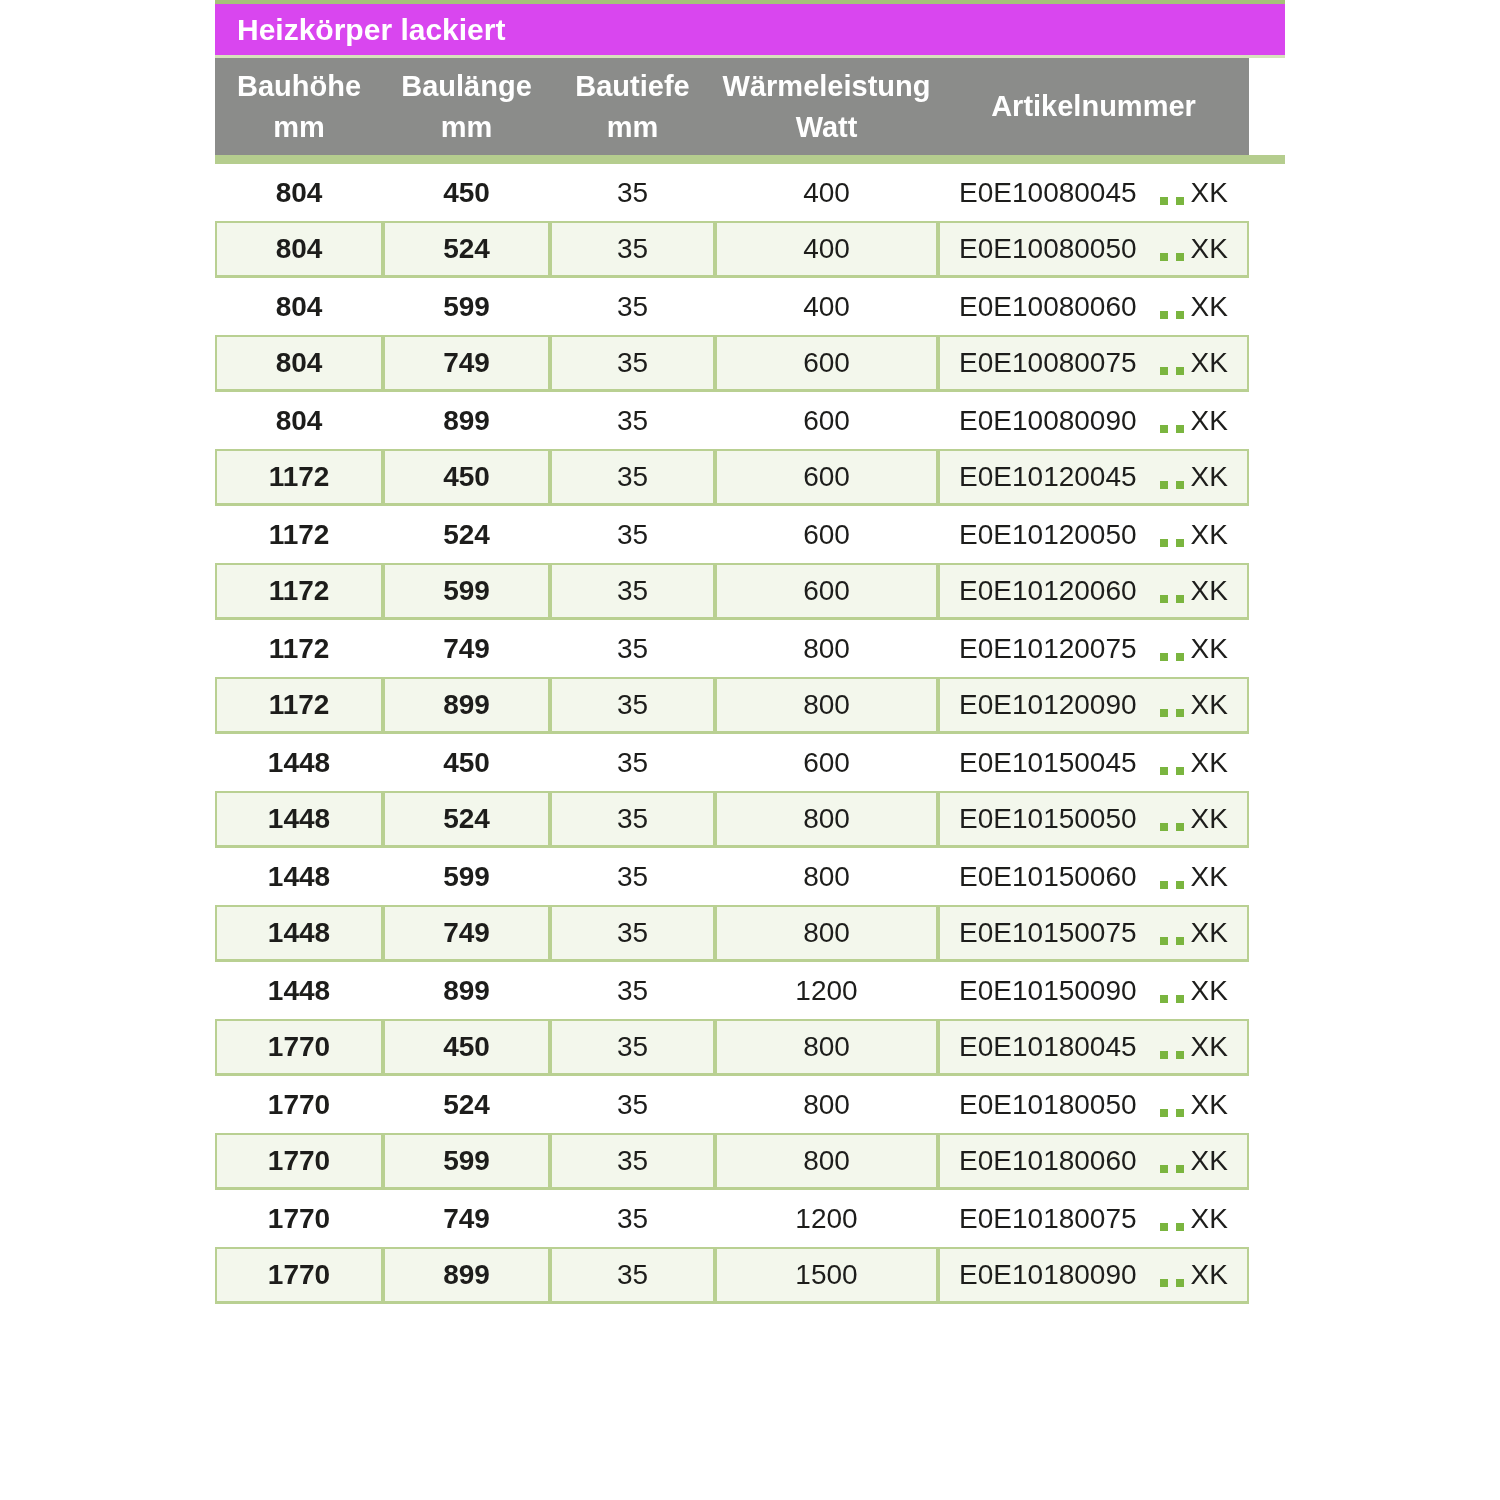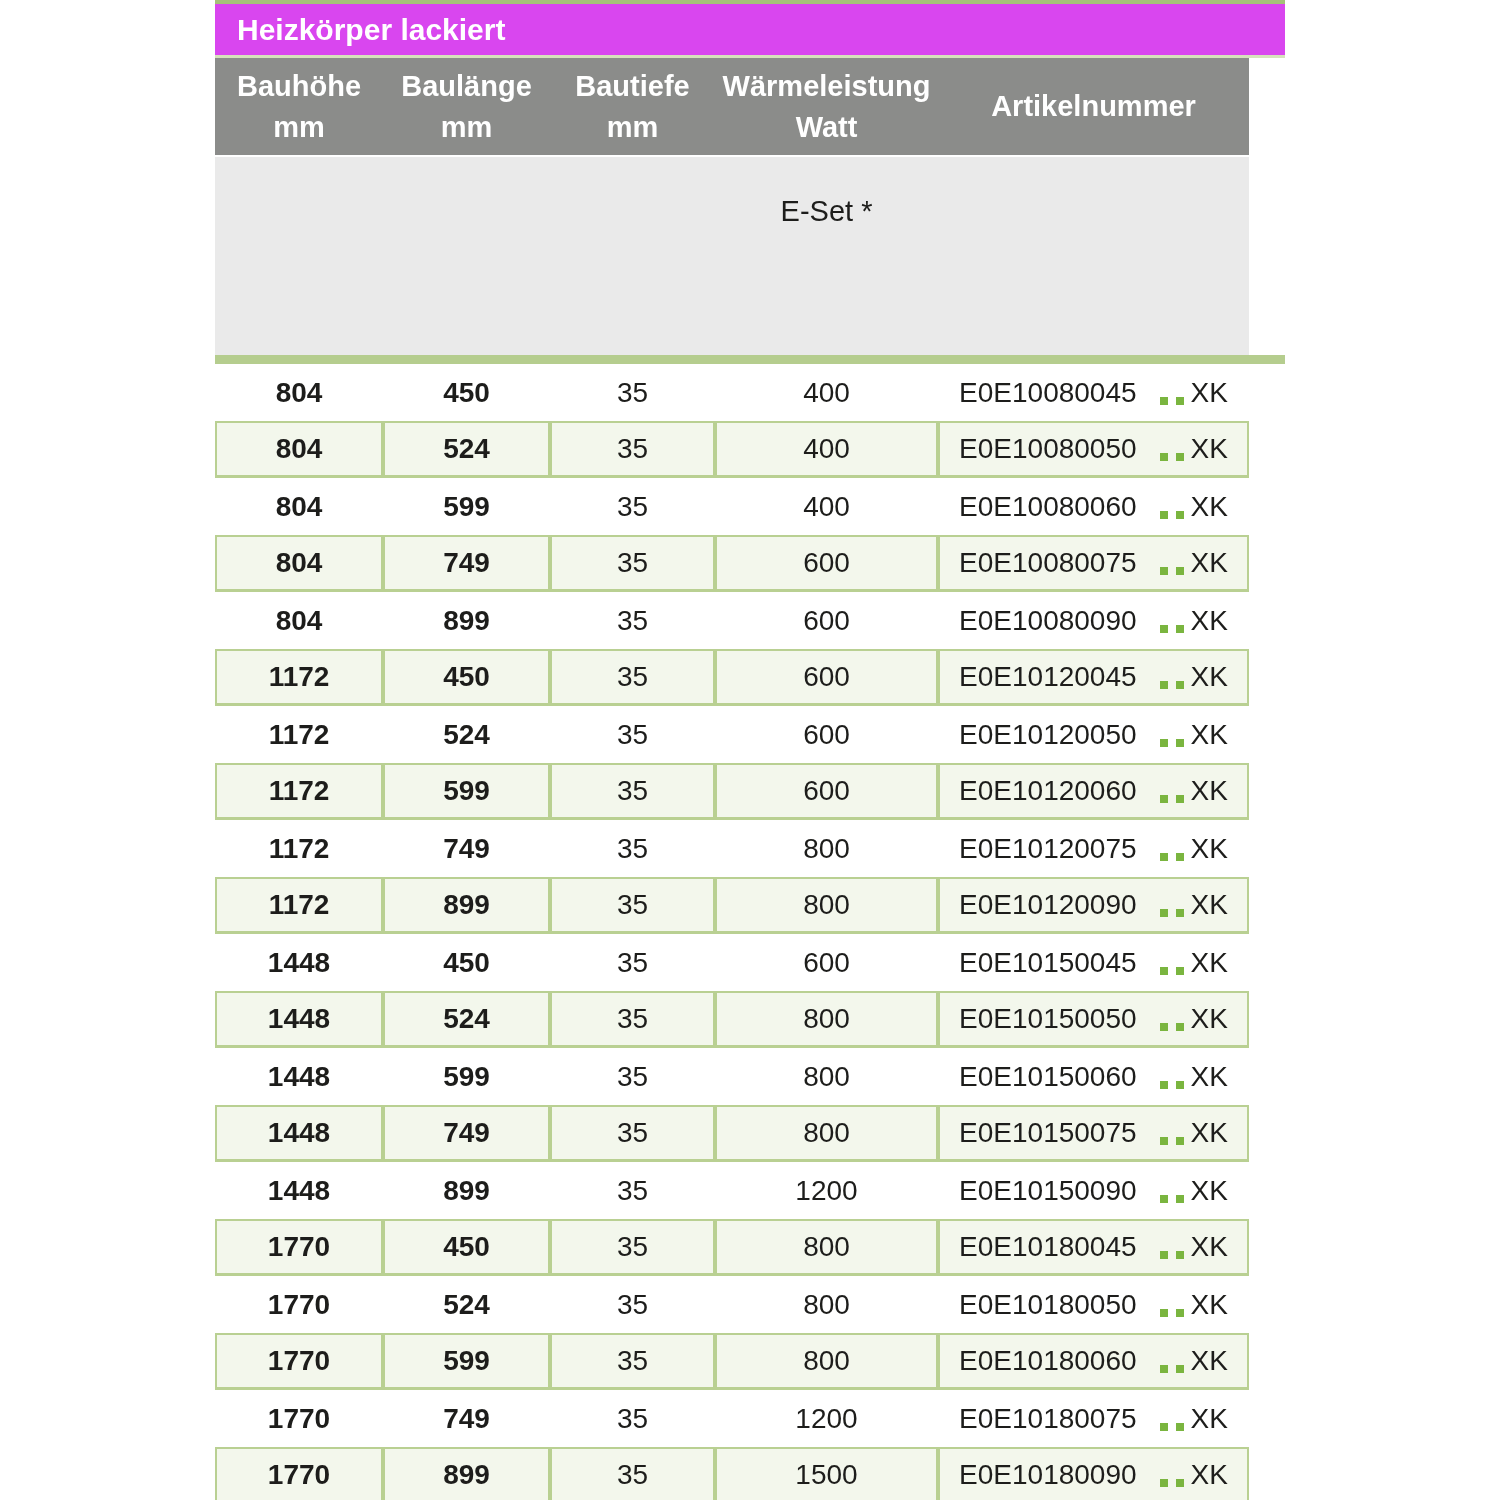--- a/index.html
+++ b/index.html
@@ -112,29 +112,20 @@
     </div>
     <div class="hbox">
       <span>Wärmeleistung</span>
       <span>Watt</span>
     </div>
     <div class="hbox">
       <span>Artikelnummer</span>
     </div>
   </div>
 
-  <div class="grid5 subheader-row">
-    <div class="sbox"></div>
-    <div class="sbox"></div>
-    <div class="sbox"></div>
-    <div class="sbox eset">
-      <span>E-Set *</span>
-    </div>
-    <div class="sbox"></div>
-  </div>
 
   <div class="green-bar"></div>
 
   <div id="rows">
       <div class="grid5 row white">
         <div class="cell c0">804</div>
         <div class="cell c1">450</div>
         <div class="cell c2">35</div>
         <div class="cell c3">400</div>
         <div class="cell c4 art">

